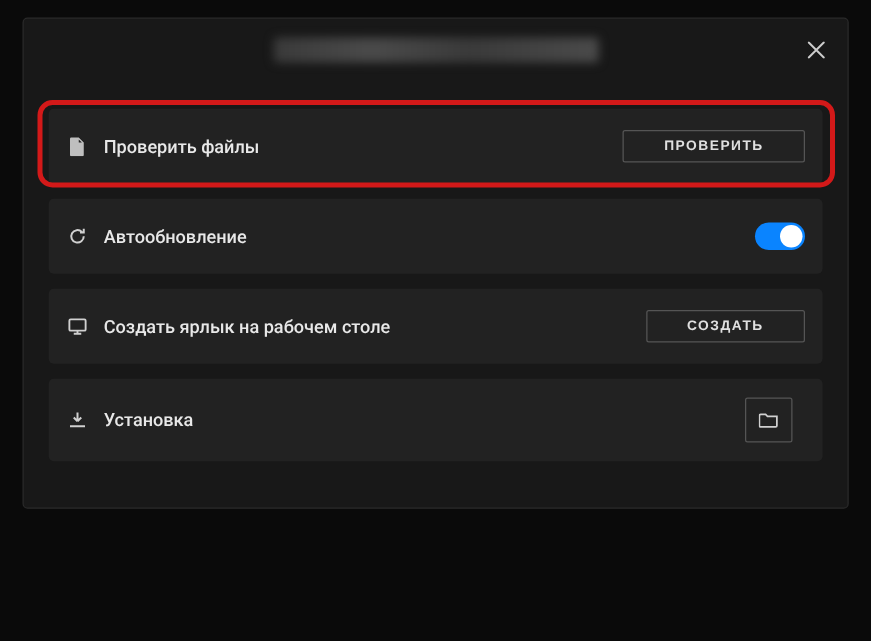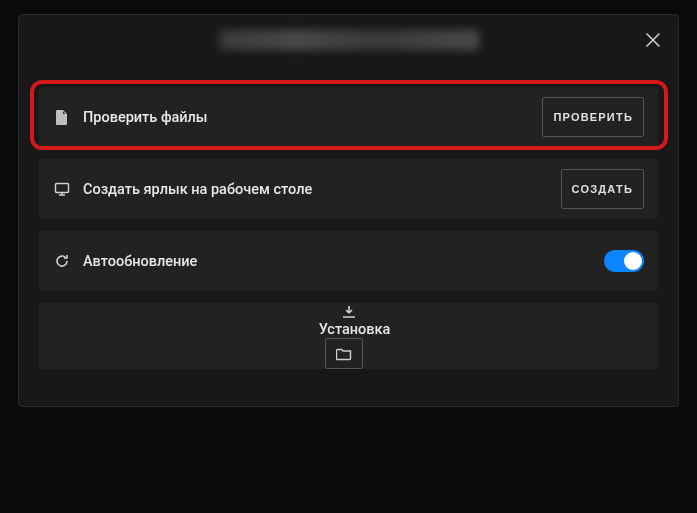--- a/index.html
+++ b/index.html
@@ -48,21 +48,21 @@
   }
   .row {
     background: #222222;
     border-radius: 4px;
     display: flex;
     align-items: center;
     padding: 0 14px 0 14px;
     height: 60px;
     position: relative;
   }
-  .row.tall { height: 66px; flex-direction: column; }
+  .row.tall { height: 66px; flex-direction: row; }
   .row .icon {
     width: 18px; height: 18px;
     display: flex; align-items: center; justify-content: center;
     color: #d0d0d0;
     flex: 0 0 18px;
   }
   .row .label-wrap {
     margin-left: 12px;
     display: flex; flex-direction: column;
     justify-content: flex-end;
@@ -78,22 +78,22 @@
     color: #7a7a7a;
     margin-top: 4px;
   }
   .action-btn {
     border: 1px solid #555;
     background: transparent;
     color: #e0e0e0;
     font-size: 11px;
     font-weight: 700;
     letter-spacing: 1.2px;
-    padding: 0 10px;
-    height: 40px;
+    padding: 0 32px;
+    height: 26px;
     border-radius: 2px;
     cursor: pointer;
     text-transform: uppercase;
   }
   .icon-btn {
     width: 38px; height: 36px;
     border: 1px solid #555;
     background: transparent;
     border-radius: 2px;
     display: flex; align-items: center; justify-content: center;
@@ -149,43 +149,43 @@
           </svg>
       </span>
       <div class="label-wrap">
         <div class="label">Проверить файлы</div>
       </div>
       <button class="action-btn">ПРОВЕРИТЬ</button>
     </div>
 
     <div class="row">
       <span class="icon">
+        <svg width="16" height="16" viewBox="0 0 16 16" fill="none" stroke="currentColor" stroke-width="1.6">
+            <path d="M13 8a5 5 0 1 1-1.5-3.5M13 2v3h-3"></path>
+          </svg>
+      </span>
+      <div class="label-wrap">
+        <div class="label">Автообновление</div>
+      </div>
+      <div class="toggle">
+        <div class="knob"></div>
+      </div>
+    </div>
+
+    <div class="row">
+      <span class="icon">
         <svg width="16" height="16" viewBox="0 0 16 16" fill="none" stroke="currentColor" stroke-width="1.5">
             <rect x="1.5" y="2.5" width="13" height="9" rx="1"></rect>
             <path d="M5 14h6M8 11.5V14"></path>
           </svg>
       </span>
       <div class="label-wrap">
         <div class="label">Создать ярлык на рабочем столе</div>
       </div>
       <button class="action-btn">СОЗДАТЬ</button>
-    </div>
-
-    <div class="row">
-      <span class="icon">
-        <svg width="16" height="16" viewBox="0 0 16 16" fill="none" stroke="currentColor" stroke-width="1.6">
-            <path d="M13 8a5 5 0 1 1-1.5-3.5M13 2v3h-3"></path>
-          </svg>
-      </span>
-      <div class="label-wrap">
-        <div class="label">Автообновление</div>
-      </div>
-      <div class="toggle">
-        <div class="knob"></div>
-      </div>
     </div>
 
     <div class="row tall">
       <span class="icon">
         <svg width="16" height="16" viewBox="0 0 16 16" fill="none" stroke="currentColor" stroke-width="1.6">
             <path d="M8 2v7m0 0l-3-3m3 3l3-3M2 13h12"></path>
           </svg>
       </span>
       <div class="label-wrap">
         <div class="label">Установка</div>

